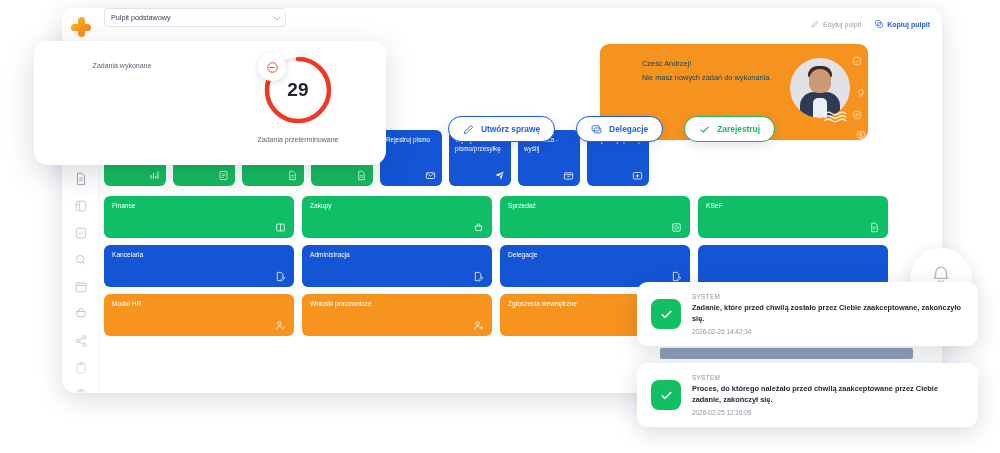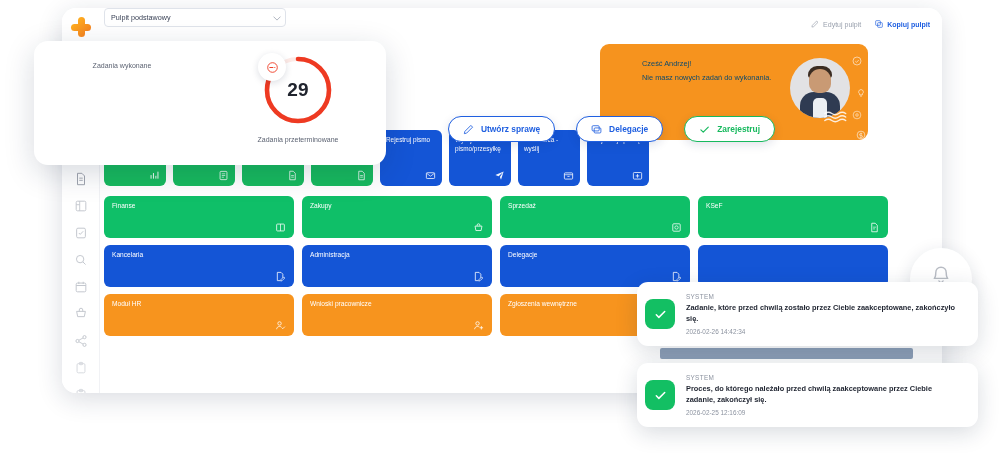--- a/index.html
+++ b/index.html
@@ -162,21 +162,21 @@
   .bell {
     position: absolute; right: 28px; top: 248px;
     width: 62px; height: 62px; border-radius: 50%;
     background: #fff; box-shadow: 0 5px 18px rgba(20,35,65,.14);
     display: flex; align-items: center; justify-content: center;
   }
   .toast {
     position: absolute; background: #fff; border-radius: 11px;
     box-shadow: 0 6px 22px rgba(20,35,65,.16);
     display: flex; align-items: center; gap: 11px;
-    padding: 11px 16px 11px 8px;
+    padding: 11px 16px 11px 14px;
   }
   .toast#t1 { left: 637px; top: 282px; width: 341px; }
   .toast#t2 { left: 637px; top: 363px; width: 341px; }
   .toast-ic {
     width: 30px; height: 30px; border-radius: 8px; background: #13bf63;
     display: flex; align-items: center; justify-content: center; flex: 0 0 30px;
   }
   .toast-src { font-size: 6.4px; color: #8b929f; margin-bottom: 3px; letter-spacing: .3px; }
   .toast-msg { font-size: 7.4px; color: #1f2430; font-weight: bold; line-height: 1.45; }
   .toast-time { font-size: 6.4px; color: #8b929f; margin-top: 4px; }

